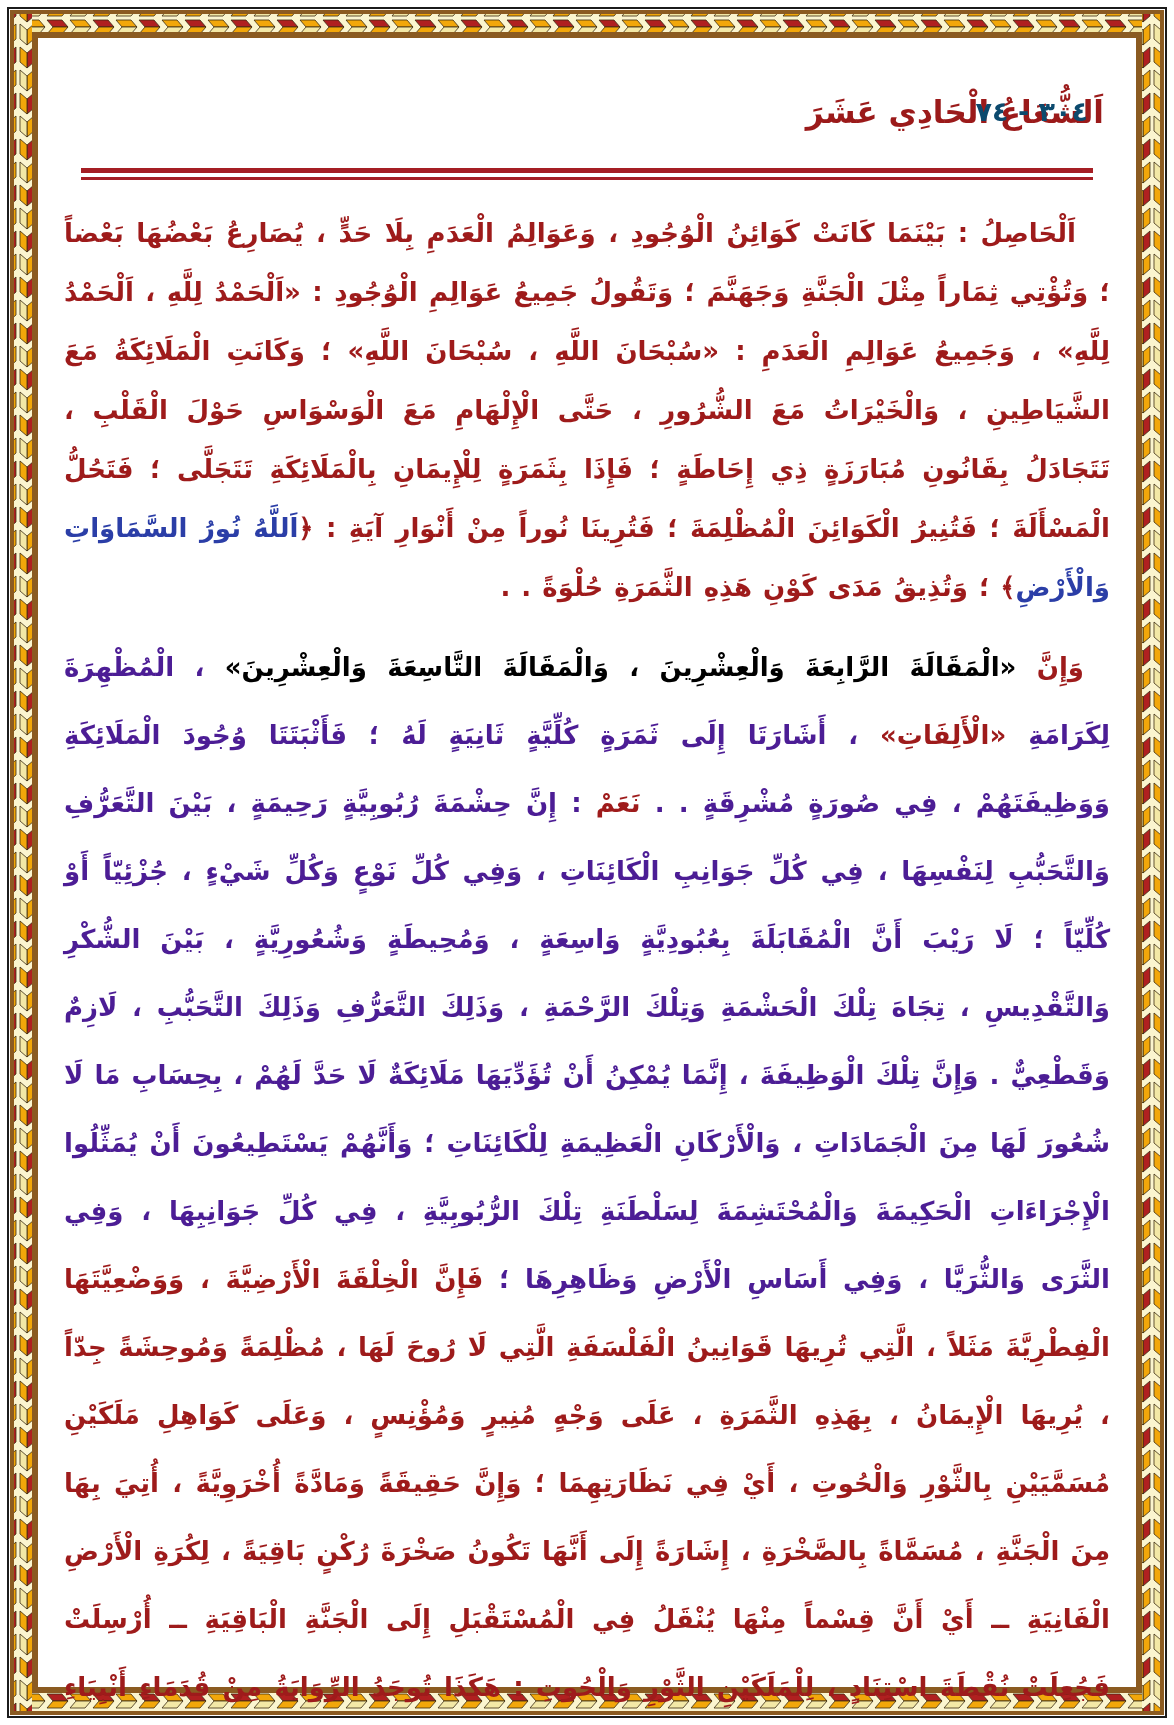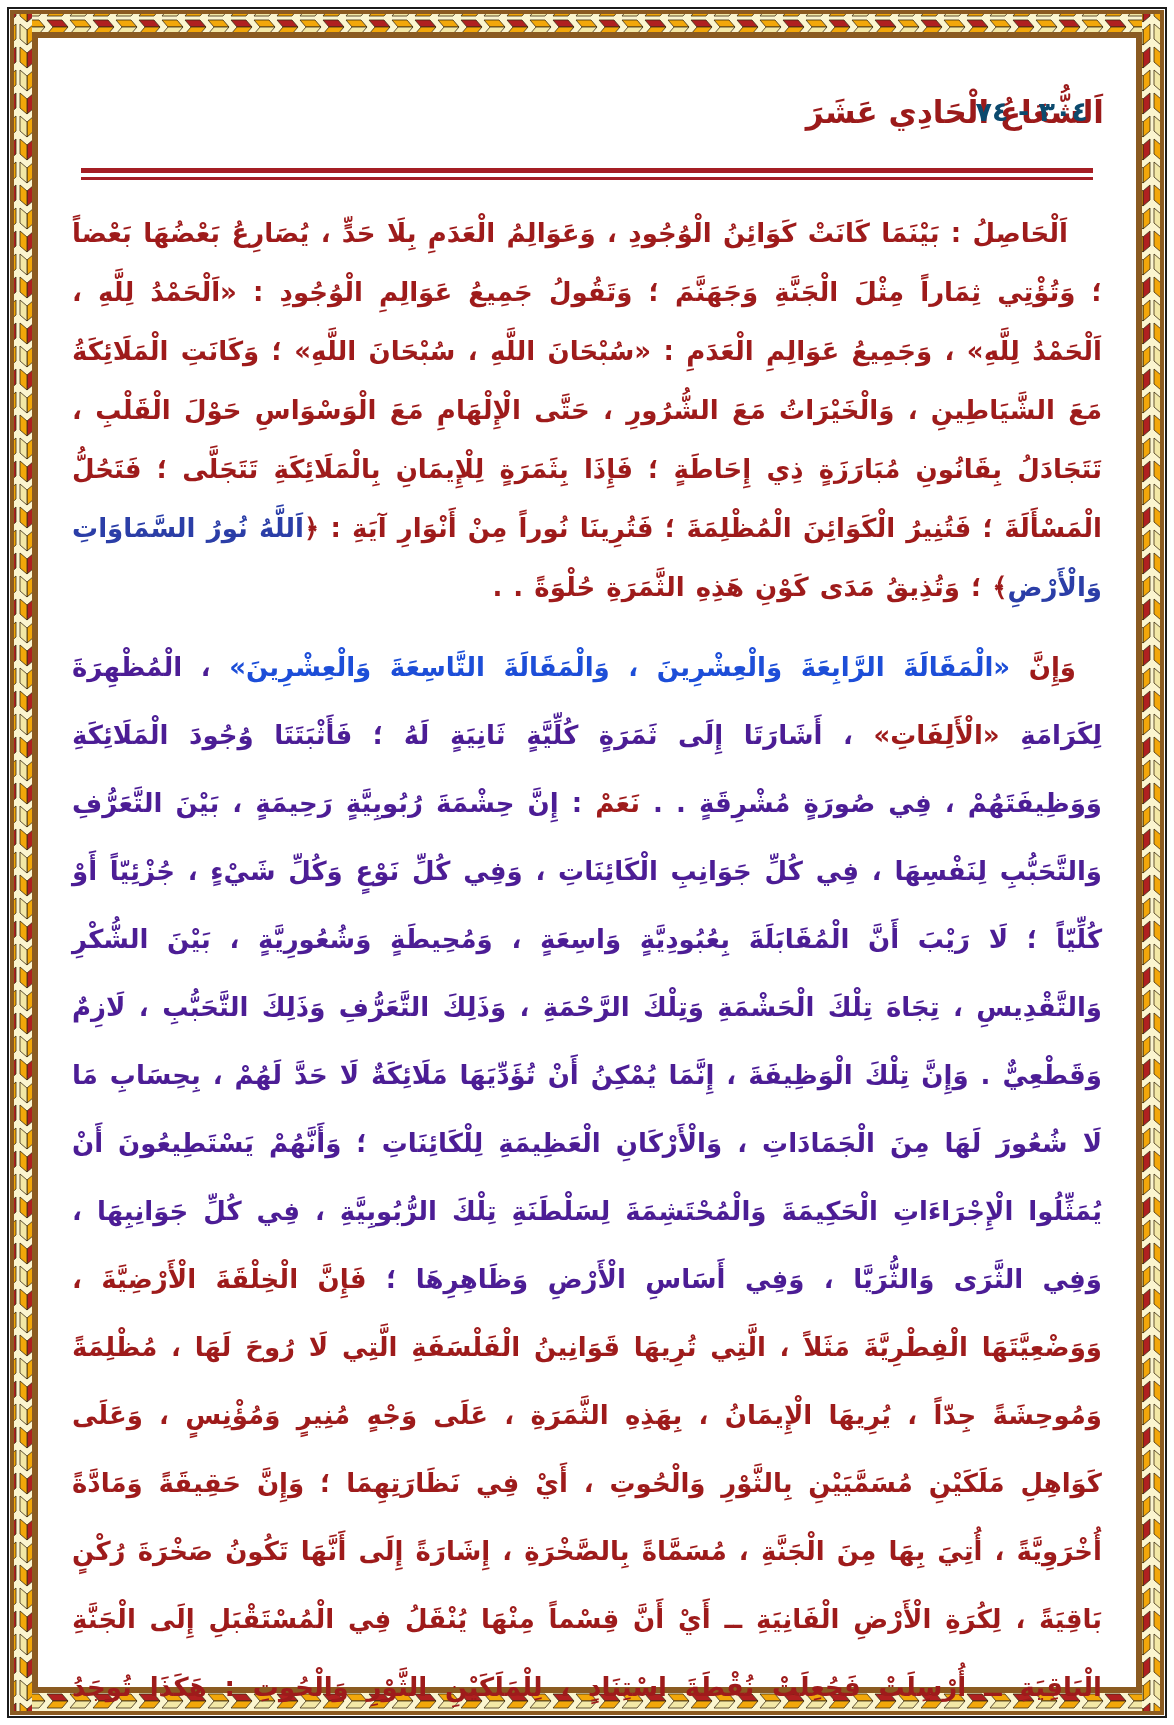--- a/index.html
+++ b/index.html
@@ -21,27 +21,27 @@
     position:absolute;left:auto;right:auto;top:8px;
     inset-inline-start:auto;inset-inline-end:30px; 
     font-size:27px;font-weight:bold;color:#0c4a6e;line-height:36px;
   }
   
   .page-numbers{inset-inline-end:auto;inset-inline-start:30px;}
   .rule{width:calc(100% - 50px);margin:30px auto 0 auto;}
   .rule-thick{height:5px;background:#a51e24;}
   .rule-thin{height:3px;background:#a51e24;margin-top:4px;}
   .para{
-    margin:16px;text-align:justify;font-weight:bold;font-size:26px;color:#000;
+    margin:8px;text-align:justify;font-weight:bold;font-size:26px;color:#000;
     word-spacing:2px;
   }
   .p1{margin-top:24px;line-height:59px;text-indent:34px;}
   .p2{margin-top:16px;line-height:68px;text-indent:26px;}
   .run-red{color:#9e1b1b;}
-  .run-crimson{color:#1d4ed8;}
+  .run-crimson{color:#000000;}
   .run-blue{color:#2b3ea7;}
   .run-black{color:#4c1d95;}
 </style>
 </head>
 <body>
 
 <svg class="frame" viewBox="0 0 1174 1725" aria-hidden="true">
   <defs>
     <pattern id="chainH" width="46" height="18" patternUnits="userSpaceOnUse">
       <rect width="46" height="18" fill="#fbf5cf"></rect>

